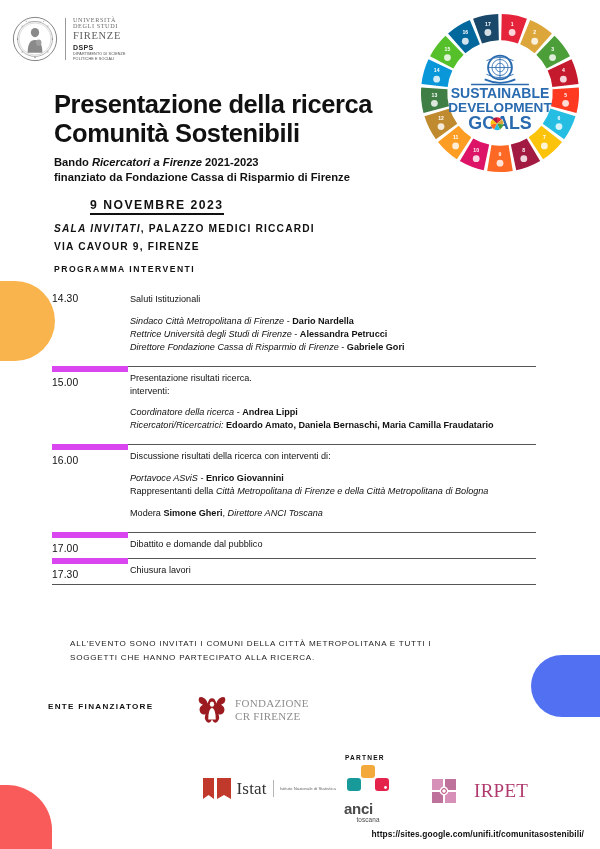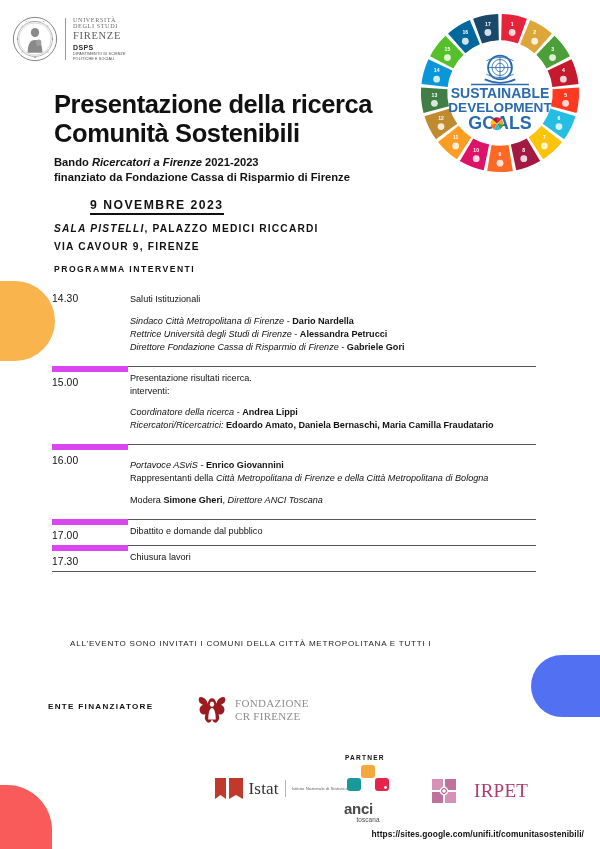--- a/index.html
+++ b/index.html
@@ -129,21 +129,21 @@
   .fcrf-text {
     font-family: "Liberation Serif", serif; font-size: 11px;
     line-height: 1.15; color: #8e8e8e; letter-spacing: 0.3px;
   }
 
   
   .partner-label {
     position: absolute; left: 345px; top: 754px; z-index: 2;
     font-size: 6.6px; font-weight: bold; letter-spacing: 1.2px; color: #111;
   }
-  .istat { position: absolute; left: 203px; top: 778px; z-index: 2; display: flex; align-items: center; gap: 6px; margin-left: 12px; }
+  .istat { position: absolute; left: 203px; top: 778px; z-index: 2; display: flex; align-items: center; gap: 6px; }
   .istat-marks { display: flex; gap: 2.5px; }
   .istat-word {
     font-family: "Liberation Serif", serif; font-size: 17px;
     color: #333; letter-spacing: 0.2px;
   }
   .istat-sep { width: 1px; height: 17px; background: #b5b5b5; }
   .istat-sub {
     font-size: 4.3px; color: #6a6a6a; line-height: 1.35; max-width: 60px;
   }
   .anci { position: absolute; left: 344px; top: 765px; z-index: 2; width: 48px; }
@@ -303,21 +303,21 @@
     <div class="subtitle">
       <div><span>Bando </span><em>Ricercatori a Firenze</em><span> 2021-2023</span></div>
       <div>finanziato da Fondazione Cassa di Risparmio di Firenze</div>
     </div>
   </div>
 
   <div class="date-block">
     <div>
       <span class="date-line">9 NOVEMBRE 2023</span>
     </div>
-    <div class="venue-line"><em>SALA PISTELLI</em><span>, PALAZZO MEDICI RICCARDI</span></div>
+    <div class="venue-line"><em>SALA INVITATI</em><span>, PALAZZO MEDICI RICCARDI</span></div>
     <div class="venue-line2">VIA CAVOUR 9, FIRENZE</div>
   </div>
 
   <div class="programma">PROGRAMMA INTERVENTI</div>
 
   <div class="schedule">
 
     <div class="sched-row">
       <div class="sched-time">14.30</div>
       <div class="sched-body pad-b">
@@ -338,20 +338,21 @@
         <div class="blocky">
           <div><em class="it">Coordinatore della ricerca</em><span> - </span><span class="hl">Andrea Lippi</span></div>
           <div><em class="it">Ricercatori/Ricercatrici:</em><span> </span><span class="hl">Edoardo Amato, Daniela Bernaschi, Maria Camilla Fraudatario</span></div>
         </div>
       </div>
     </div>
 
     <div class="sched-row bordered">
       <div class="sched-time">16.00</div>
       <div class="sched-body pad-b">
+        <div>Discussione risultati della ricerca con interventi di:</div>
         <div class="blocky">
           <div><em class="it">Portavoce ASviS</em><span> - </span><span class="hl">Enrico Giovannini</span></div>
           <div><span>Rappresentanti della </span><em class="it">Città Metropolitana di Firenze e della Città Metropolitana di Bologna</em></div>
         </div>
         <div class="blocky"><span>Modera </span><span class="hl">Simone Gheri</span><span>, </span><em class="it">Direttore ANCI Toscana</em></div>
       </div>
     </div>
 
     <div class="sched-row bordered">
       <div class="sched-time">17.00</div>
@@ -368,20 +369,21 @@
     </div>
 
     <div class="sched-row">
       <div class="sched-time" style="padding-top:0;height:0;border-top:1px solid #555"></div>
       <div class="sched-body" style="padding-top:0;height:0;border-top:1px solid #555"></div>
     </div>
   </div>
 
   <div class="invite">
     <div>ALL'EVENTO SONO INVITATI I COMUNI DELLA CITTÀ METROPOLITANA E TUTTI I</div>
+    <div>SOGGETTI CHE HANNO PARTECIPATO ALLA RICERCA.</div>
   </div>
 
   <div class="funder">
     <span class="funder-label">ENTE FINANZIATORE</span>
   </div>
 
   <div class="fcrf">
     <svg class="fcrf-mark" viewBox="0 0 60 56">
       <path d="M5 8 Q5 2 12 4 Q20 7 22 16 Q24 6 30 6 Q36 6 38 16 Q40 7 48 4 Q55 2 55 8 Q55 16 47 18 Q55 22 53 30 Q51 38 42 36 Q46 44 40 50 Q34 55 30 46 Q26 55 20 50 Q14 44 18 36 Q9 38 7 30 Q5 22 13 18 Q5 16 5 8 Z" fill="#9B1B21"></path>
       <ellipse cx="30" cy="17" rx="4" ry="5" fill="#ffffff"></ellipse>

